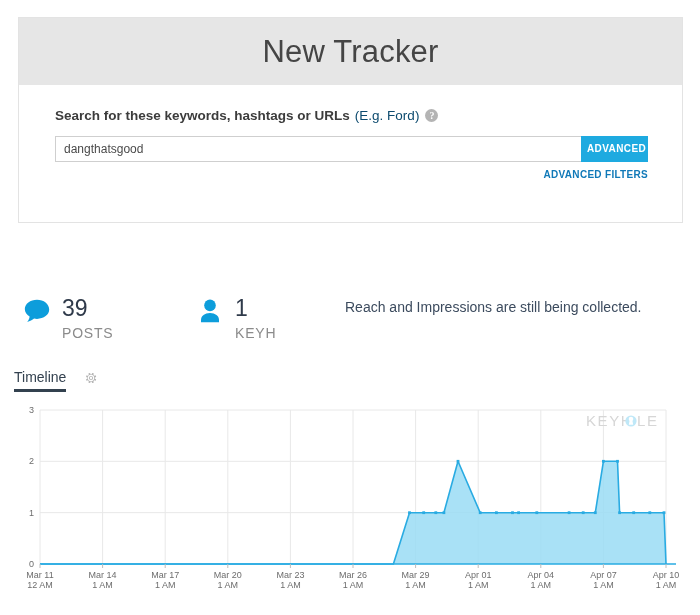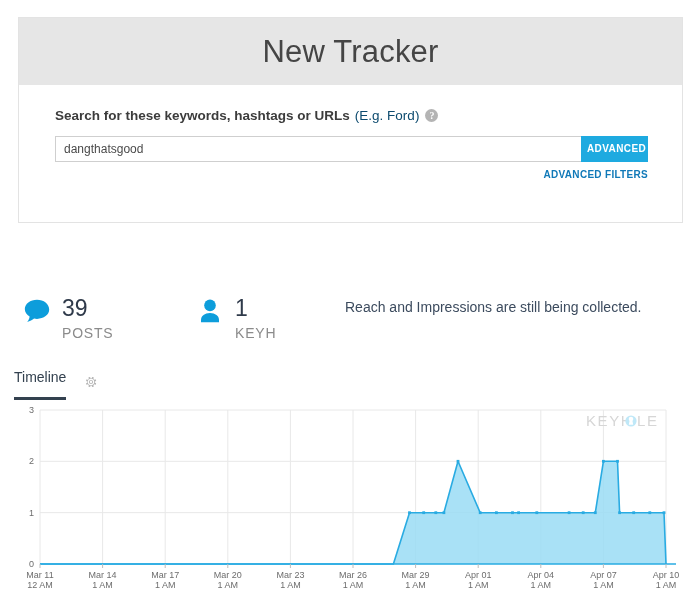--- a/index.html
+++ b/index.html
@@ -64,21 +64,21 @@
   .stat-num { font-size: 23px; color: #2f3a4a; line-height: 25px; font-weight: 400; }
   .stat-cap { font-size: 14px; color: #8b8b8b; letter-spacing: 0.8px; margin-top: 4px; }
   .notice {
     position: absolute; left: 345px; top: 4px; width: 350px;
     font-size: 14px; color: #3c4b5e; line-height: 15px;
   }
 
   
   .tabs { position: absolute; left: 14px; top: 370px; display: flex; align-items: center; }
   .tab {
-    font-size: 14px; color: #33414f; font-weight: 400; padding-bottom: 13px;
+    font-size: 14px; color: #33414f; font-weight: 400; padding-bottom: 5px;
     border-bottom: 3px solid #33414f; cursor: pointer; line-height: 1;
   }
   .tab-gear { margin-left: 18px; margin-bottom: 6px; width: 14px; height: 14px; cursor: pointer; }
 
   
   .chart-wrap { position: absolute; left: 0; top: 400px; width: 700px; height: 200px; }
   .chart-svg { display: block; }
   .watermark {
     font-size: 15px; fill: #d6d6d6; letter-spacing: 1.6px;
     font-family: "Liberation Sans", sans-serif;

